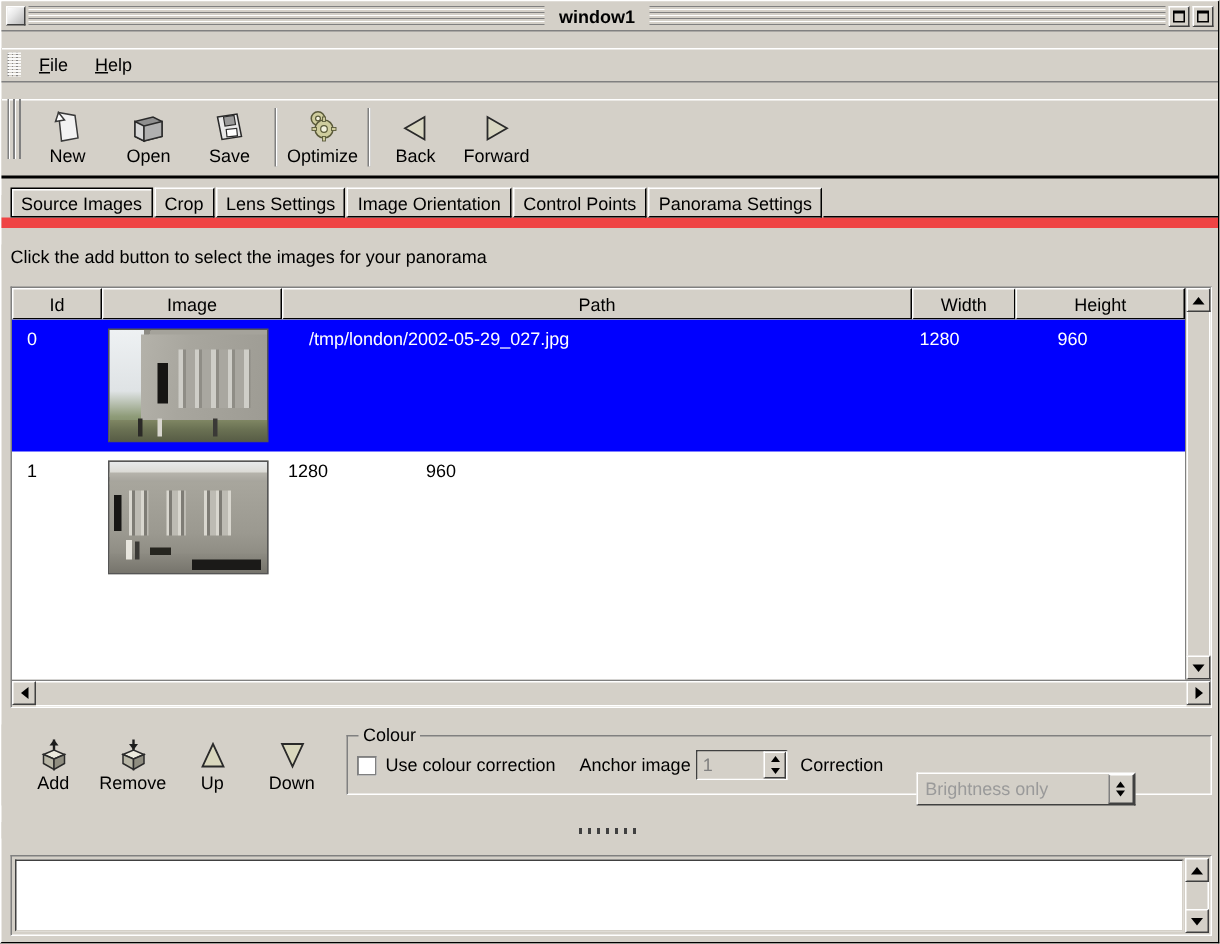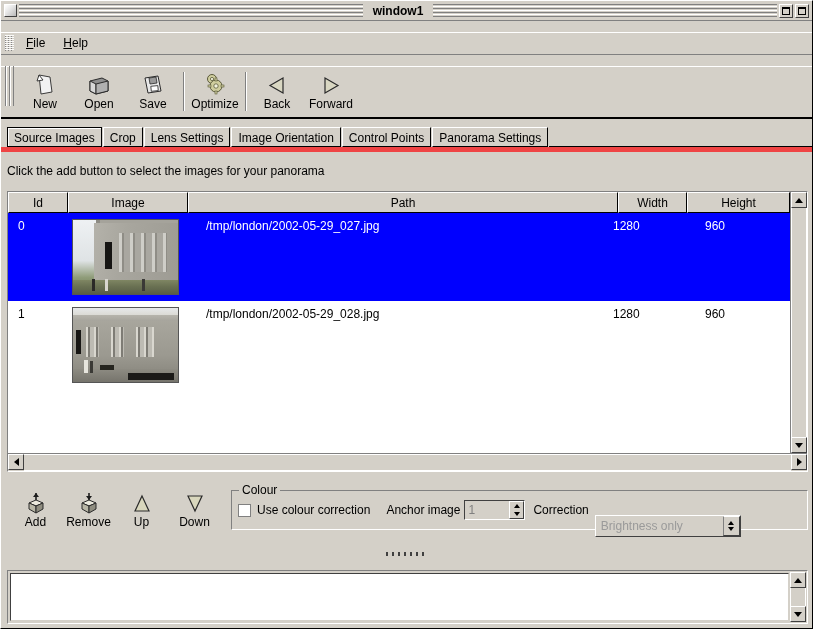--- a/index.html
+++ b/index.html
@@ -89,21 +89,21 @@
     justify-content:center;gap:1px;cursor:default;
   }
   .tool .ic{height:25px;display:flex;align-items:flex-end;justify-content:center;}
   .tool .lb{font-size:12px;line-height:13px;}
   .tsep{width:1px;margin:6px 3px;background:#808080;border-right:1px solid #fff;}
 
   
   .tabstrip{
     flex:0 0 22px;height:22px;display:flex;align-items:flex-end;
     background:#d4d0c8;padding-left:6px;box-sizing:border-box;
-    border-bottom:5px solid #ef4444;
+    border-bottom:7px solid #ef4444;
   }
   .tab{
     height:20px;box-sizing:border-box;padding:2px 6px 0 6px;
     font-size:12px;background:#d4d0c8;margin-right:1px;cursor:default;
     border-top:1px solid #fff;border-left:1px solid #fff;
     border-right:1px solid #000;border-bottom:1px solid #000;
     line-height:16px;
   }
   .tab.active{
     background:#d4d0c8;
@@ -415,21 +415,21 @@
 
   <div class="listwrap">
     <div class="listbody">
       <div class="listmain">
 
         <div class="hdrrow">
           <div class="hcell" style="width:60px">Id</div>
           <div class="hcell" style="width:120px">Image</div>
           <div class="hcell" style="flex:1 1 auto">Path</div>
           <div class="hcell" style="width:69px">Width</div>
-          <div class="hcell" style="width:103px">Height</div>
+          <div class="hcell" style="width:113px">Height</div>
         </div>
 
         <div class="rows">
 
           <div class="row sel">
             <div class="c c-id" style="width:60px">0</div>
             <div class="c c-img" style="width:120px">
               <div class="thumb th1">
                 <div class="sky"></div>
                   <div class="bld"></div>
@@ -457,21 +457,20 @@
                   <div class="win2"></div>
                   <div class="win3"></div>
                 <div class="dk"></div>
                   <div class="base"></div>
                 <div class="car"></div>
                   <div class="car2"></div>
                 <div class="ped"></div>
                   <div class="ped2"></div>
               </div>
             </div>
-            <div class="c" style="flex:1 1 auto;padding-left:18px">/tmp/london/2002-05-29_028.jpg</div>
             <div class="c" style="width:78px;padding-left:4px">1280</div>
             <div class="c" style="width:103px;padding-left:18px">960</div>
           </div>
 
         </div>
       </div>
 
       <div class="vsb">
         <div class="sbbtn">
             <span class="arr up"></span>
@@ -549,21 +548,21 @@
         <div class="val">1</div>
         <div class="ud">
           <div>
               <span class="arr sup"></span>
             </div>
           <div>
               <span class="arr sdn"></span>
             </div>
         </div>
       </div>
-      <div class="ftxt" style="margin-right:0">Correction</div>
+      <div class="ftxt" style="margin-right:16px">Correction</div>
       <div class="combo">
         <div class="val">Brightness only</div>
         <div class="drop">
           <span class="arr sup"></span>
           <span class="arr sdn"></span>
         </div>
       </div>
     </div>
   </div>
 

